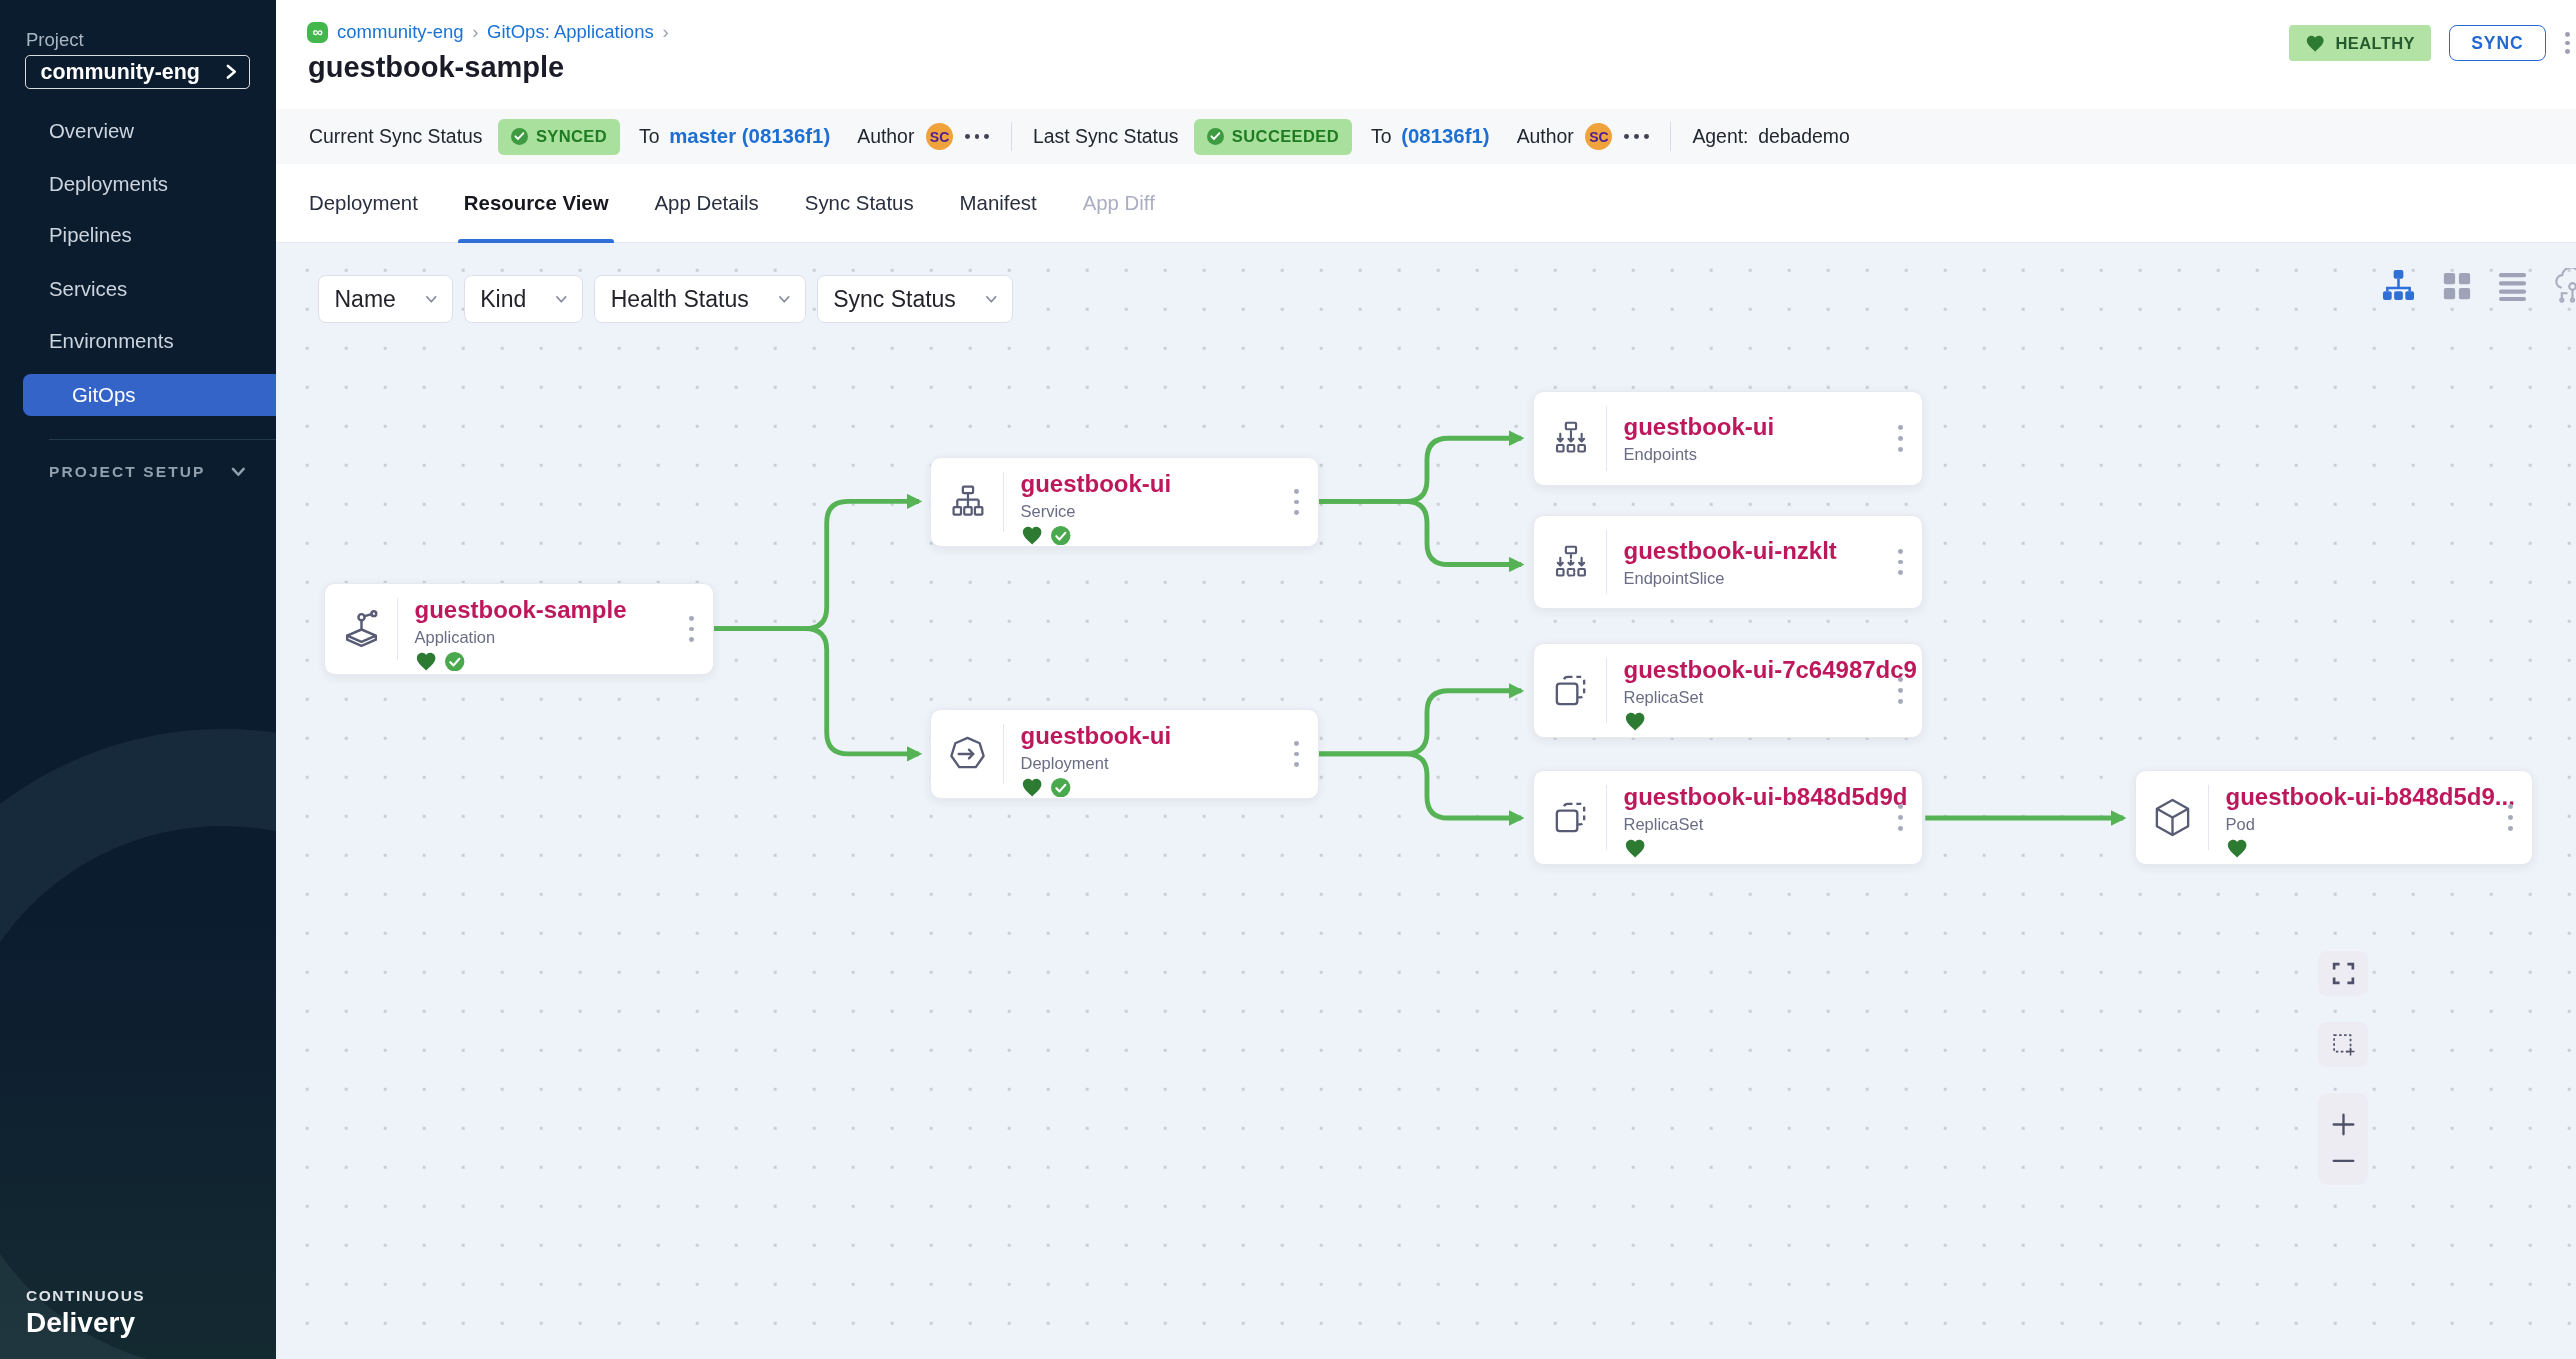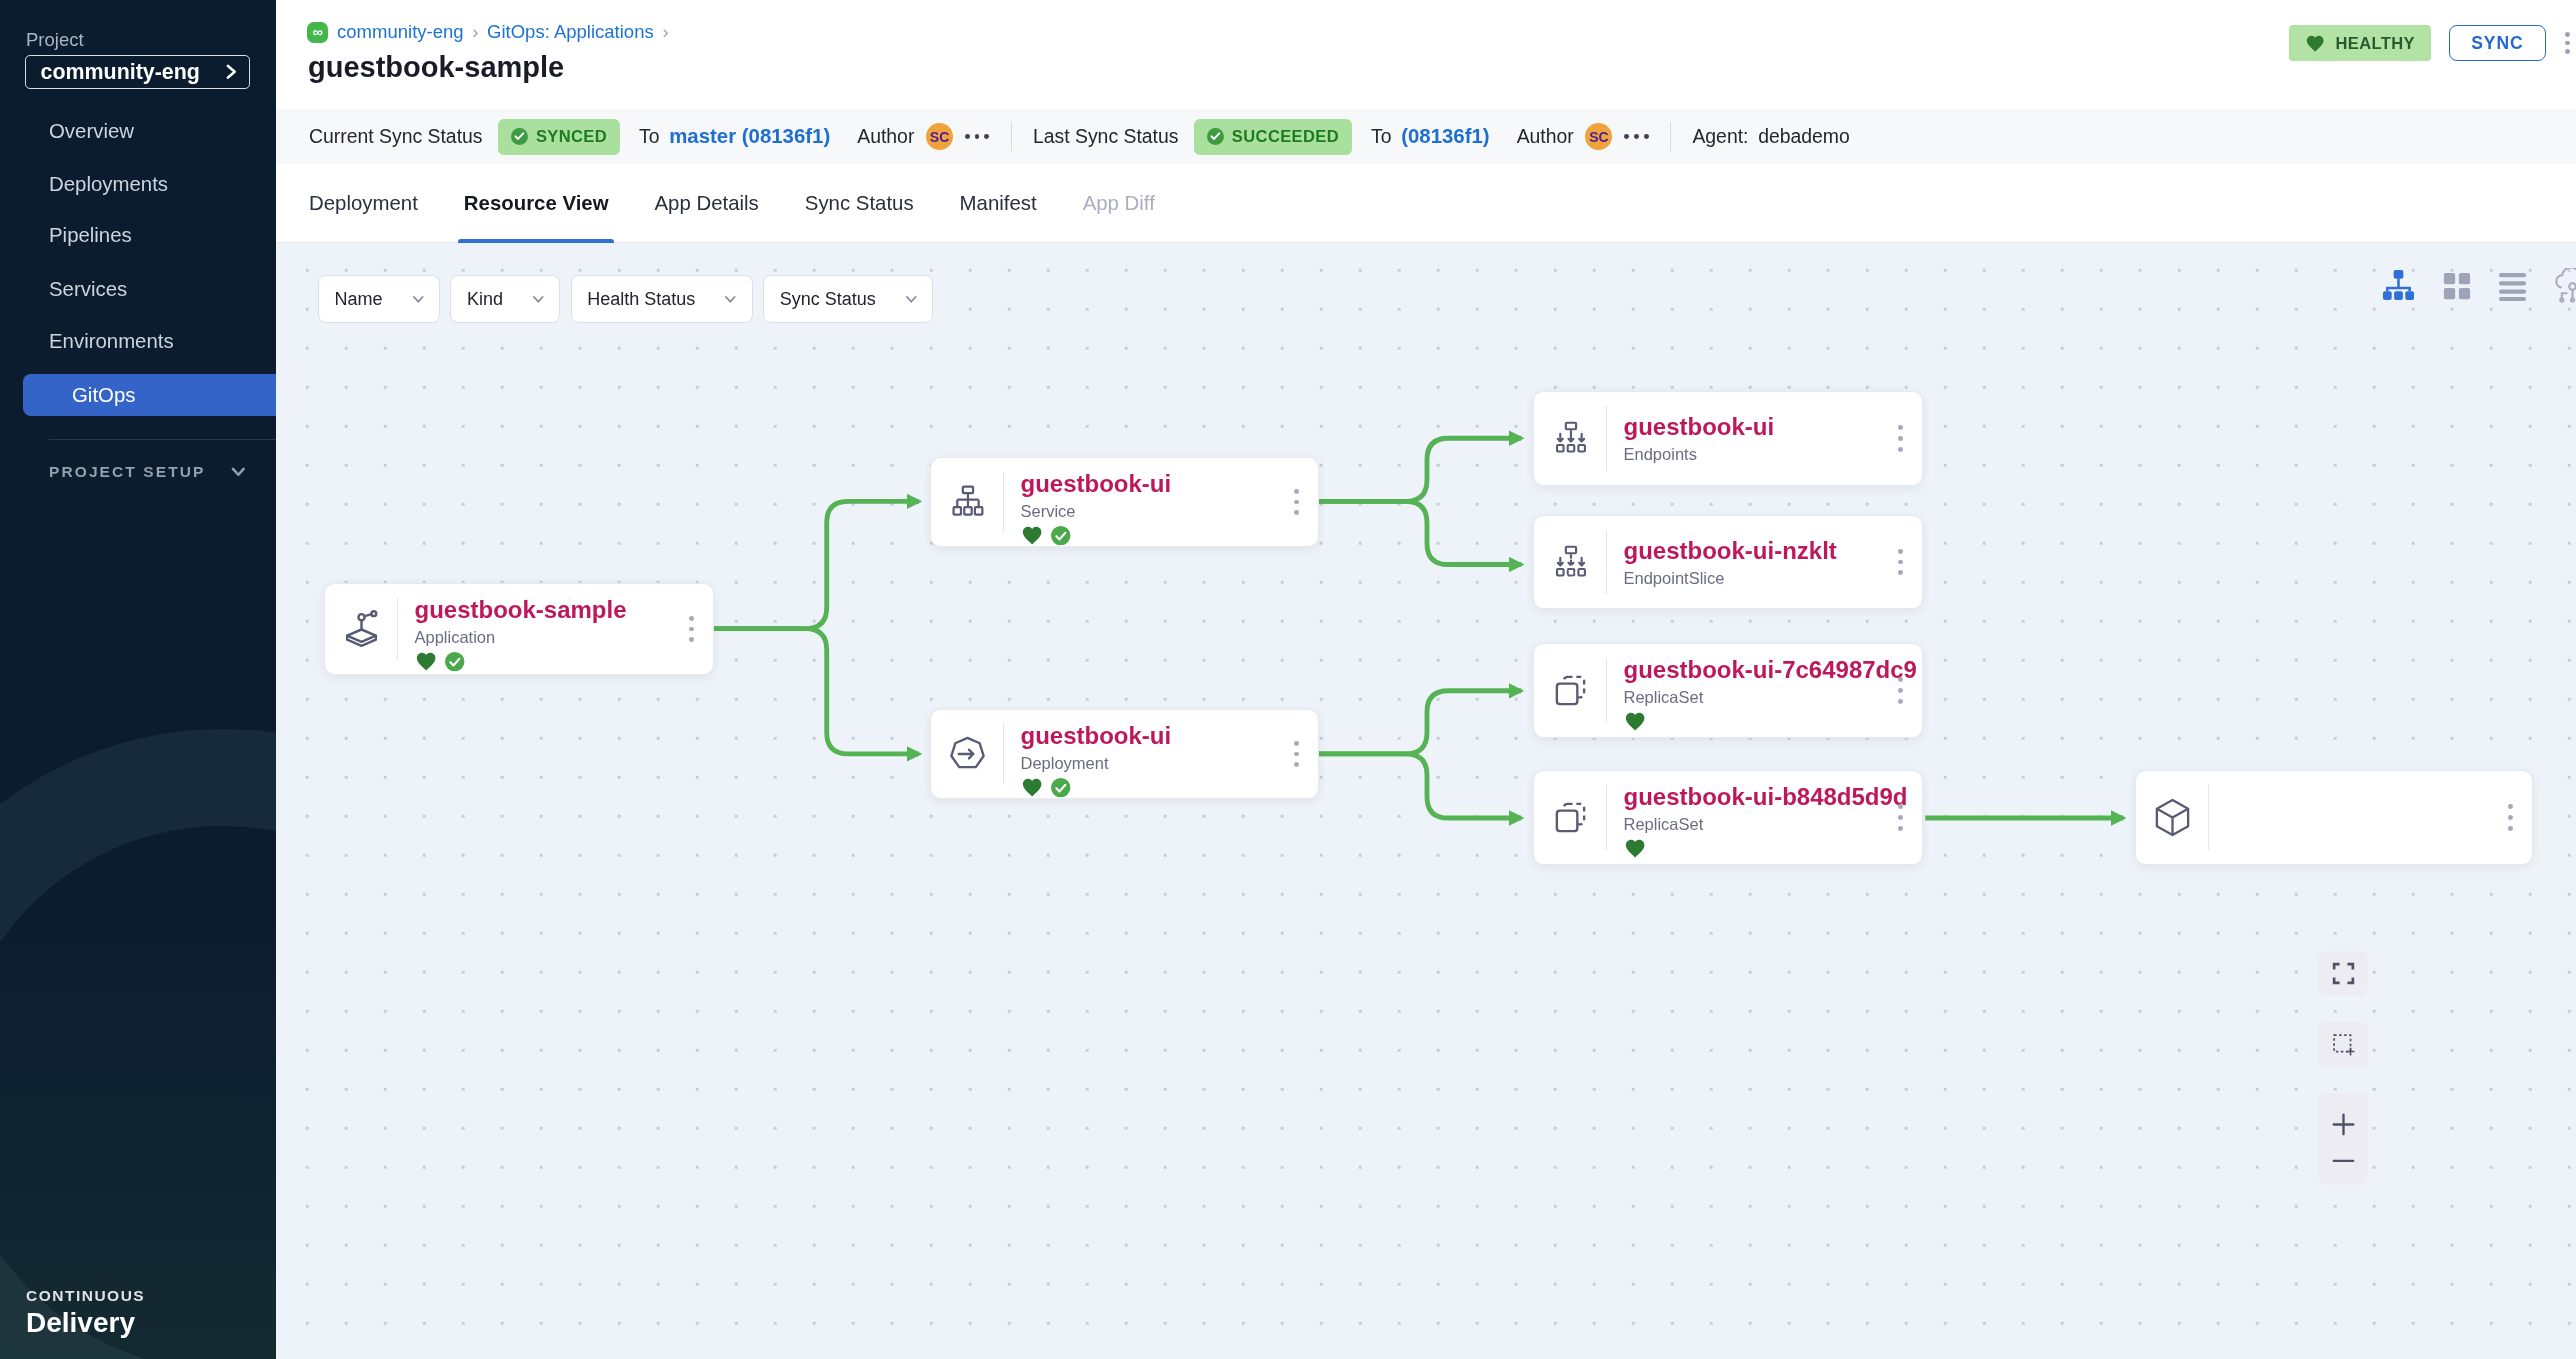--- a/index.html
+++ b/index.html
@@ -69,21 +69,21 @@
   .tab.disabled { color:#abadc2; cursor:default; }
 
   
   .canvas { position:absolute; left:276px; right:0; top:243px; bottom:0; background-color:#edf3f8;
     background-image:radial-gradient(circle,#c9cfd8 1.6px,transparent 1.7px);
     background-size:39px 39px; background-position:11.7px 7.8px; overflow:hidden; }
   .edges { position:absolute; left:0; top:0; }
 
   .filters { position:absolute; top:32px; left:42px; display:flex; gap:10.7px; }
   .filter { height:48px; display:flex; align-items:center; gap:29px; background:#fff;
-    border:1px solid #dcdfe9; border-radius:7.8px; padding:0 14.6px 0 15.5px; font-size:18px;
+    border:1px solid #dcdfe9; border-radius:7.8px; padding:0 14.6px 0 15.5px; font-size:23px;
     color:#23232c; cursor:pointer; }
 
   .view-toggles { position:absolute; top:25px; right:-15.5px; display:flex; align-items:center; gap:26px; }
   .vt { cursor:pointer; display:flex; }
 
   .node { position:absolute; background:#fff; border:1px solid #e7e8f0; border-radius:10.7px;
     box-shadow:0 2.9px 9.7px rgba(40,41,61,.07); display:flex; align-items:stretch; cursor:pointer; }
   .node-icon { width:72px; display:flex; align-items:center; justify-content:center; flex:none; }
   .node-sep { width:1px; background:#e4e5ee; margin:13.6px 0; flex:none; }
   .node-body { flex:1; padding:11.7px 0 0 16.5px; overflow:hidden; }
@@ -511,20 +511,29 @@
     <div class="node" style="left:1859px;top:527px;width:398px;height:95px;">
       <div class="node-icon">
         <svg width="41" height="41" viewBox="0 0 42 42">
             <g fill="none" stroke="#575b73" stroke-width="2.4" stroke-linejoin="round">
               <polygon points="21,3 37,12 37,30 21,39 5,30 5,12"></polygon>
               <path d="M5 12 L21 21 L37 12 M21 21 V39"></path>
             </g>
           </svg>
       </div>
       <div class="node-sep"></div>
+      <div class="node-body">
+        <div class="node-title">guestbook-ui-b848d5d9...</div>
+        <div class="node-kind">Pod</div>
+        <div class="node-status">
+          <svg width="22.3" height="20.4" viewBox="0 0 24 22">
+              <path d="M12 21 C7 16 2 12.5 2 7.8 C2 4.6 4.5 2 7.6 2 C9.4 2 11 2.9 12 4.3 C13 2.9 14.6 2 16.4 2 C19.5 2 22 4.6 22 7.8 C22 12.5 17 16 12 21 Z" fill="#2d7a33"></path>
+            </svg>
+        </div>
+      </div>
       <div class="node-kebab">
           <i></i>
           <i></i>
           <i></i>
         </div>
     </div>
 
     <div class="zoom-btn" style="left:2042px;top:708px;">
       <svg width="25" height="25" viewBox="0 0 32 32">
           <g fill="none" stroke="#4d5068" stroke-width="3.4">

